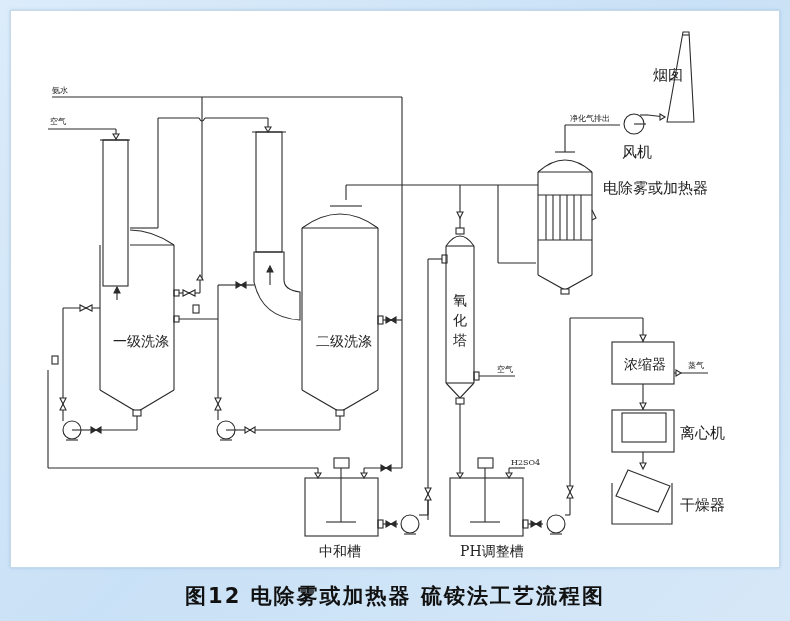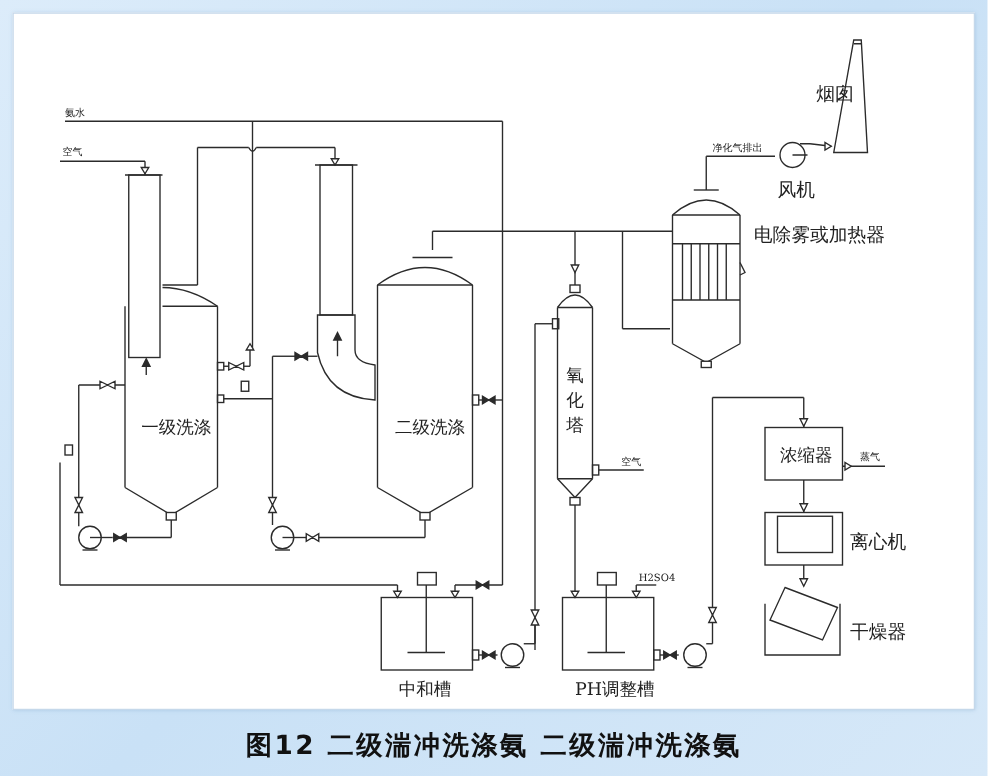--- a/index.html
+++ b/index.html
@@ -285,13 +285,13 @@
   <text class="lbl-l" x="680" y="438">离心机</text>
 
   <g>
     <polyline points="612,483 612,524 672,524 672,483"></polyline>
     <polygon points="628,470 670,486 658,512 616,496"></polygon>
   </g>
   <text class="lbl-l" x="680" y="510">干燥器</text>
 
 </svg>
 
-<div class="caption">图12  二级湍冲洗涤氨  二级湍冲洗涤氨</div>
+<div class="caption">图12  电除雾或加热器  硫铵法工艺流程图</div>
 
 </body></html>

